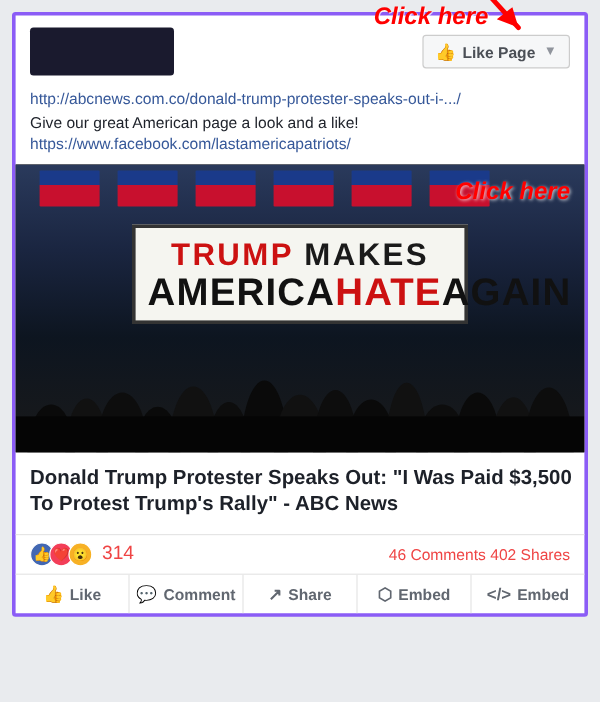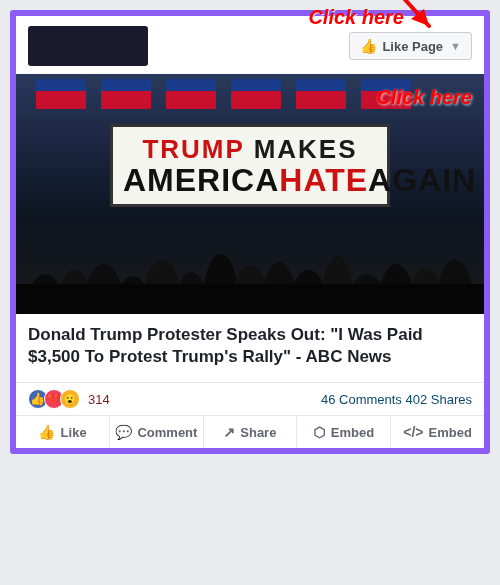--- a/index.html
+++ b/index.html
@@ -7,21 +7,21 @@
       font-family: -apple-system, BlinkMacSystemFont, 'Segoe UI', Helvetica, Arial, sans-serif;
       background: #e9ebee;
       display: flex;
       justify-content: center;
       align-items: flex-start;
       padding: 10px;
     }
     .fb-card {
       width: 480px;
       background: #fff;
-      border: 6px solid #8b5cf6;
+      border: 3px solid #8b5cf6;
       border-radius: 3px;
       font-size: 14px;
       color: #1d2129;
     }
     .card-header {
       display: flex;
       align-items: center;
       justify-content: space-between;
       padding: 10px 12px 8px 12px;
       position: relative;
@@ -191,27 +191,27 @@
       justify-content: center;
       font-size: 12px;
       border: 1px solid #fff;
       margin-left: -4px;
     }
     .emoji-circle:first-child { margin-left: 0; }
     .emoji-like { background: #4267B2; }
     .emoji-love { background: #f33e58; }
     .emoji-wow { background: #f7b125; }
     .reactions-count {
-      font-size: 13px;
-      color: #7f1d1d;
+      font-size: 16px;
+      color: #ef4444;
       margin-left: 4px;
     }
     .reactions-right {
       font-size: 13px;
-      color: #0c4a6e;
+      color: #ef4444;
     }
     .action-bar {
       border-top: 1px solid #e5e5e5;
       display: flex;
       align-items: center;
     }
     .action-btn {
       flex: 1;
       display: flex;
       align-items: center;
@@ -271,20 +271,25 @@
 
     <span class="click-here-label">Click here</span>
 
     <button class="like-page-btn">
       <span class="thumb-icon">👍</span>
       <span>Like Page</span>
       <span class="dropdown-arrow">▼</span>
     </button>
   </div>
 
+  <div class="card-links">
+    <a href="#">http://abcnews.com.co/donald-trump-protester-speaks-out-i-.../</a>
+    <div class="desc-text">Give our great American page a look and a like!</div>
+    <a href="#">https://www.facebook.com/lastamericapatriots/</a>
+  </div>
 
   <div class="post-image-container">
     <div class="crowd-bg">
 
       <div class="flags-area">
         <div class="flag"></div>
         <div class="flag"></div>
         <div class="flag"></div>
         <div class="flag"></div>
         <div class="flag"></div>

